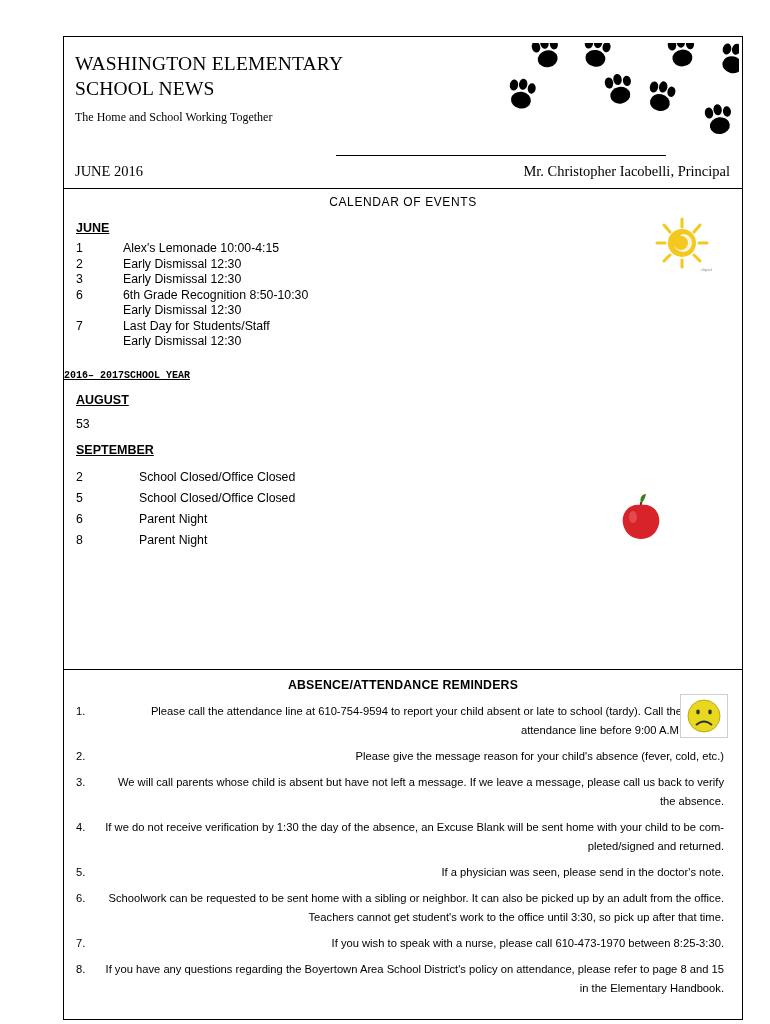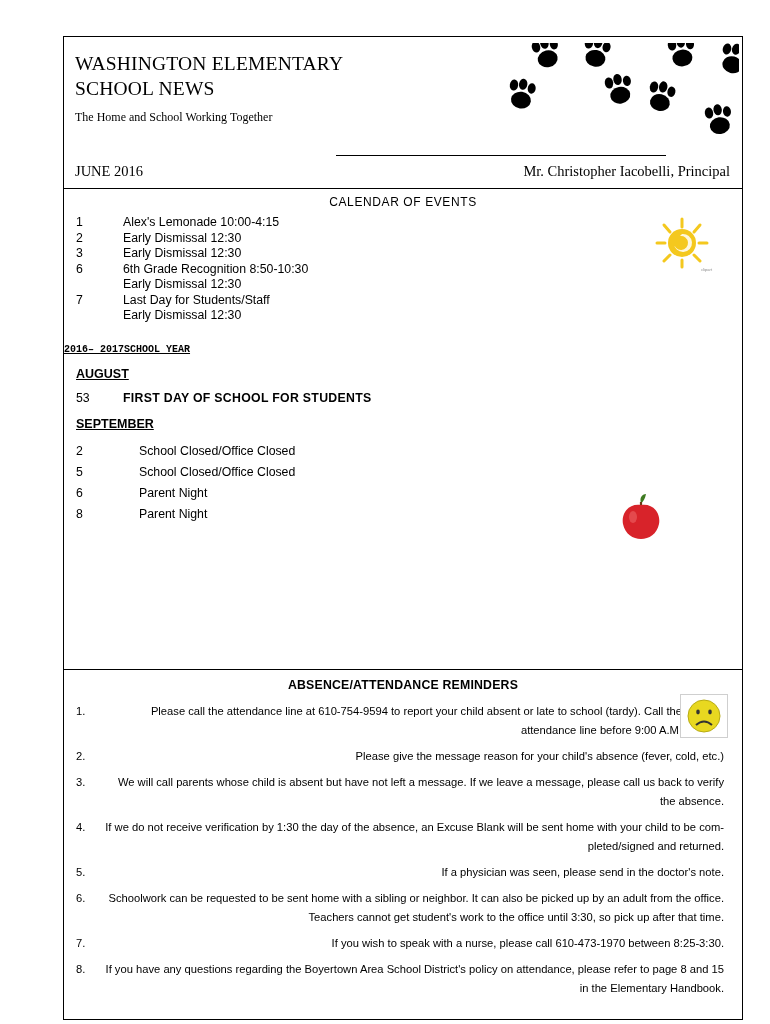--- a/index.html
+++ b/index.html
@@ -333,20 +333,21 @@
           <line x1="32" y1="52" x2="32" y2="45"></line>
           <line x1="14" y1="46" x2="20" y2="40"></line>
           <line x1="7" y1="28" x2="15" y2="28"></line>
           <line x1="14" y1="10" x2="20" y2="17"></line>
         </g>
         <circle cx="32" cy="28" r="14" fill="#F4C81E"></circle>
         <path d="M32 28 m 0 -9 a 9 9 0 1 1 -8 9 a 7 7 0 1 0 6 -7" fill="#ffffff" opacity="0.85"></path>
       </svg>
       <div class="sun-caption">clipart</div>
 
+      <div class="month-head">JUNE</div>
       <div class="events">
         <div class="ev-row">
           <div class="d">1</div>
           <div class="t">Alex's Lemonade 10:00-4:15</div>
         </div>
         <div class="ev-row">
           <div class="d">2</div>
           <div class="t">Early Dismissal  12:30</div>
         </div>
         <div class="ev-row">
@@ -369,21 +370,20 @@
           <div class="d">7</div>
           <div class="t">Early Dismissal  12:30</div>
         </div>
       </div>
 
       <div class="school-year">2016– 2017SCHOOL YEAR</div>
 
       <div class="month-head">AUGUST</div>
       <div class="aug-row">
         <div class="d">53</div>
-        <div class="t">FIRST DAY OF SCHOOL FOR STUDENTS</div>
       </div>
 
       <div class="month-head">SEPTEMBER</div>
       <div class="sep-list">
         <div class="sep-row">
           <div class="d">2</div>
           <div class="t">School Closed/Office Closed</div>
         </div>
         <div class="sep-row">
           <div class="d">5</div>

